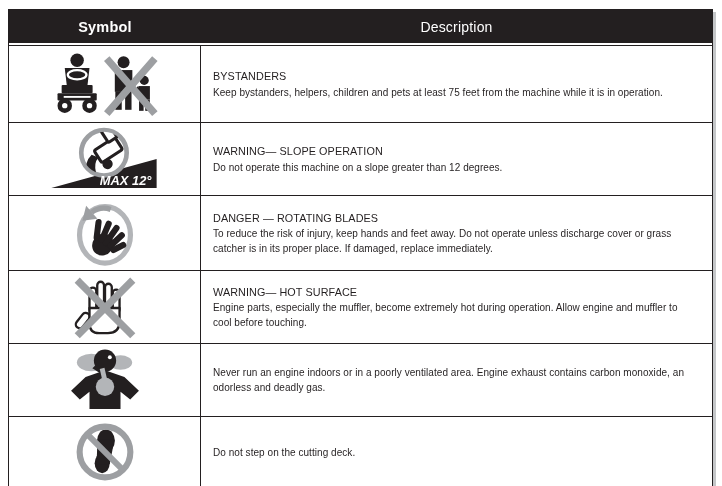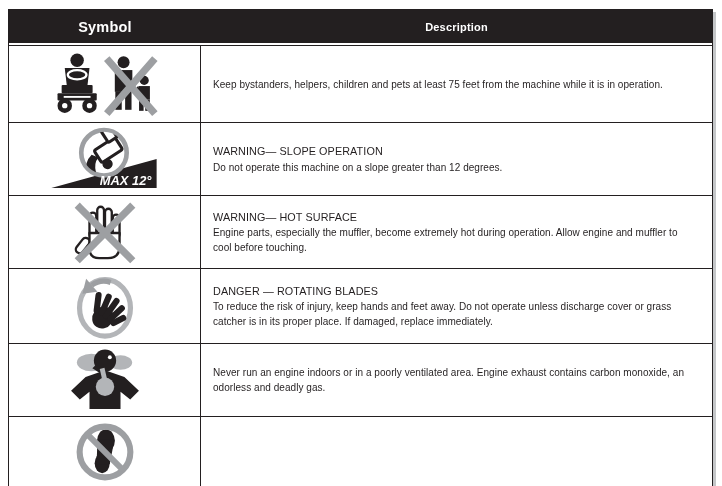--- a/index.html
+++ b/index.html
@@ -22,21 +22,21 @@
     color:#ffffff;
     height:33px;
     border-bottom:2.5px solid #ffffff;
   }
   .thead .col-symbol{
     width:192px;display:flex;align-items:center;justify-content:center;
     font-weight:bold;font-size:14.5px;letter-spacing:.2px;
   }
   .thead .col-desc{
     flex:1;display:flex;align-items:center;justify-content:center;
-    font-weight:bold;font-size:11px;letter-spacing:.2px;
+    font-weight:normal;font-size:14px;letter-spacing:.2px;
   }
   .trow{
     display:flex;
     border-top:1.5px solid #231f20;
     box-sizing:border-box;
   }
   .trow:first-of-type{border-top:none;}
   .cell-symbol{
     width:192px;min-width:192px;
     display:flex;align-items:center;justify-content:center;
@@ -103,20 +103,21 @@
             <rect x="94" y="46" width="4.4" height="11"></rect>
           </g>
           <g stroke="#9d9fa2" stroke-width="7" stroke-linecap="square">
             <line x1="59" y1="9" x2="101" y2="57"></line>
             <line x1="101" y1="9" x2="59" y2="57"></line>
           </g>
         </svg>
       </span>
     </div>
     <div class="cell-desc">
+      <div class="row-title">BYSTANDERS</div>
       <div class="row-body">Keep bystanders, helpers, children and pets at least 75 feet from the machine while it is in operation.</div>
     </div>
   </div>
 
   <div class="trow r2">
     <div class="cell-symbol">
       <span>
         <svg width="116" height="64" viewBox="0 0 112 62">
           <defs>
             <clipPath id="slopeClip">
@@ -136,45 +137,20 @@
           <text class="badge-text" x="76" y="56" text-anchor="middle" font-size="12.5" fill="#ffffff">MAX 12°</text>
         </svg>
       </span>
     </div>
     <div class="cell-desc">
       <div class="row-title">WARNING— SLOPE OPERATION</div>
       <div class="row-body">Do not operate this machine on a slope greater than 12 degrees.</div>
     </div>
   </div>
 
-  <div class="trow r3">
-    <div class="cell-symbol">
-      <span>
-        <svg width="68" height="64" viewBox="0 0 70 66">
-          <g fill="#ffffff" stroke="#231f20" stroke-width="2.4" stroke-linejoin="round">
-            <rect x="19" y="13" width="7" height="26" rx="3.5"></rect>
-            <rect x="27" y="7" width="7" height="32" rx="3.5"></rect>
-            <rect x="35" y="9" width="7" height="30" rx="3.5"></rect>
-            <rect x="43" y="15" width="7" height="24" rx="3.5"></rect>
-            <rect x="8" y="38" width="8" height="18" rx="4" transform="rotate(38 12 47)"></rect>
-            <path d="M19 34 h31 v14 q0 12 -12 12 h-9 q-10 0 -10 -10 z"></path>
-          </g>
-          <g stroke="#9d9fa2" stroke-width="7.5" stroke-linecap="square">
-            <line x1="9" y1="8" x2="61" y2="60"></line>
-            <line x1="61" y1="8" x2="9" y2="60"></line>
-          </g>
-        </svg>
-      </span>
-    </div>
-    <div class="cell-desc">
-      <div class="row-title">WARNING— HOT SURFACE</div>
-      <div class="row-body">Engine parts, especially the muffler, become extremely hot during operation. Allow engine and muffler to cool before touching.</div>
-    </div>
-  </div>
-
   <div class="trow r4">
     <div class="cell-symbol">
       <span>
         <svg width="62" height="66" viewBox="0 0 64 70">
           <ellipse cx="32" cy="37" rx="27" ry="30" fill="#ffffff" stroke="#b3b5b8" stroke-width="5.5"></ellipse>
           <path d="M38 10 A 22 22 0 0 0 18 13" stroke="#9d9fa2" stroke-width="5.5" fill="none"></path>
           <polygon points="12,6 24,20 8,22" fill="#9d9fa2"></polygon>
           <g transform="rotate(35 32 44)" fill="#231f20">
             <ellipse cx="32" cy="48" rx="11" ry="12"></ellipse>
             <rect x="15" y="27" width="6.5" height="23" rx="3.2" transform="rotate(-28 18 38)"></rect>
@@ -185,20 +161,45 @@
           </g>
         </svg>
       </span>
     </div>
     <div class="cell-desc">
       <div class="row-title">DANGER — ROTATING BLADES</div>
       <div class="row-body">To reduce the risk of injury, keep hands and feet away. Do not operate unless discharge cover or grass catcher is in its proper place. If damaged, replace immediately.</div>
     </div>
   </div>
 
+  <div class="trow r3">
+    <div class="cell-symbol">
+      <span>
+        <svg width="68" height="64" viewBox="0 0 70 66">
+          <g fill="#ffffff" stroke="#231f20" stroke-width="2.4" stroke-linejoin="round">
+            <rect x="19" y="13" width="7" height="26" rx="3.5"></rect>
+            <rect x="27" y="7" width="7" height="32" rx="3.5"></rect>
+            <rect x="35" y="9" width="7" height="30" rx="3.5"></rect>
+            <rect x="43" y="15" width="7" height="24" rx="3.5"></rect>
+            <rect x="8" y="38" width="8" height="18" rx="4" transform="rotate(38 12 47)"></rect>
+            <path d="M19 34 h31 v14 q0 12 -12 12 h-9 q-10 0 -10 -10 z"></path>
+          </g>
+          <g stroke="#9d9fa2" stroke-width="7.5" stroke-linecap="square">
+            <line x1="9" y1="8" x2="61" y2="60"></line>
+            <line x1="61" y1="8" x2="9" y2="60"></line>
+          </g>
+        </svg>
+      </span>
+    </div>
+    <div class="cell-desc">
+      <div class="row-title">WARNING— HOT SURFACE</div>
+      <div class="row-body">Engine parts, especially the muffler, become extremely hot during operation. Allow engine and muffler to cool before touching.</div>
+    </div>
+  </div>
+
   <div class="trow r5">
     <div class="cell-symbol">
       <span>
         <svg width="80" height="64" viewBox="0 0 80 66">
           <ellipse cx="26" cy="15" rx="15" ry="9" fill="#b3b5b8"></ellipse>
           <ellipse cx="56" cy="15" rx="12" ry="7.5" fill="#b3b5b8"></ellipse>
           <polygon points="40,23 20,30 5,44 14,53 24,45 24,63 56,63 56,45 66,53 75,44 60,30" fill="#231f20"></polygon>
           <circle cx="40" cy="13" r="11.5" fill="#231f20"></circle>
           <circle cx="45" cy="9.5" r="2" fill="#ffffff"></circle>
           <path d="M31 17 l7 5 -3 4 -8 -5 z" fill="#231f20"></path>
@@ -220,16 +221,17 @@
             <ellipse cx="34" cy="21" rx="9.5" ry="12"></ellipse>
             <ellipse cx="30" cy="45" rx="8" ry="10.5"></ellipse>
             <path d="M25 20 h18 l-5 26 h-14 z"></path>
           </g>
           <circle cx="33" cy="33" r="27" fill="none" stroke="#9d9fa2" stroke-width="6.5"></circle>
           <line x1="14" y1="14" x2="52" y2="52" stroke="#9d9fa2" stroke-width="6.5"></line>
         </svg>
       </span>
     </div>
     <div class="cell-desc">
+      <div class="row-body">Do not step on the cutting deck.</div>
     </div>
   </div>
 
 </div>
 
 </body></html>

